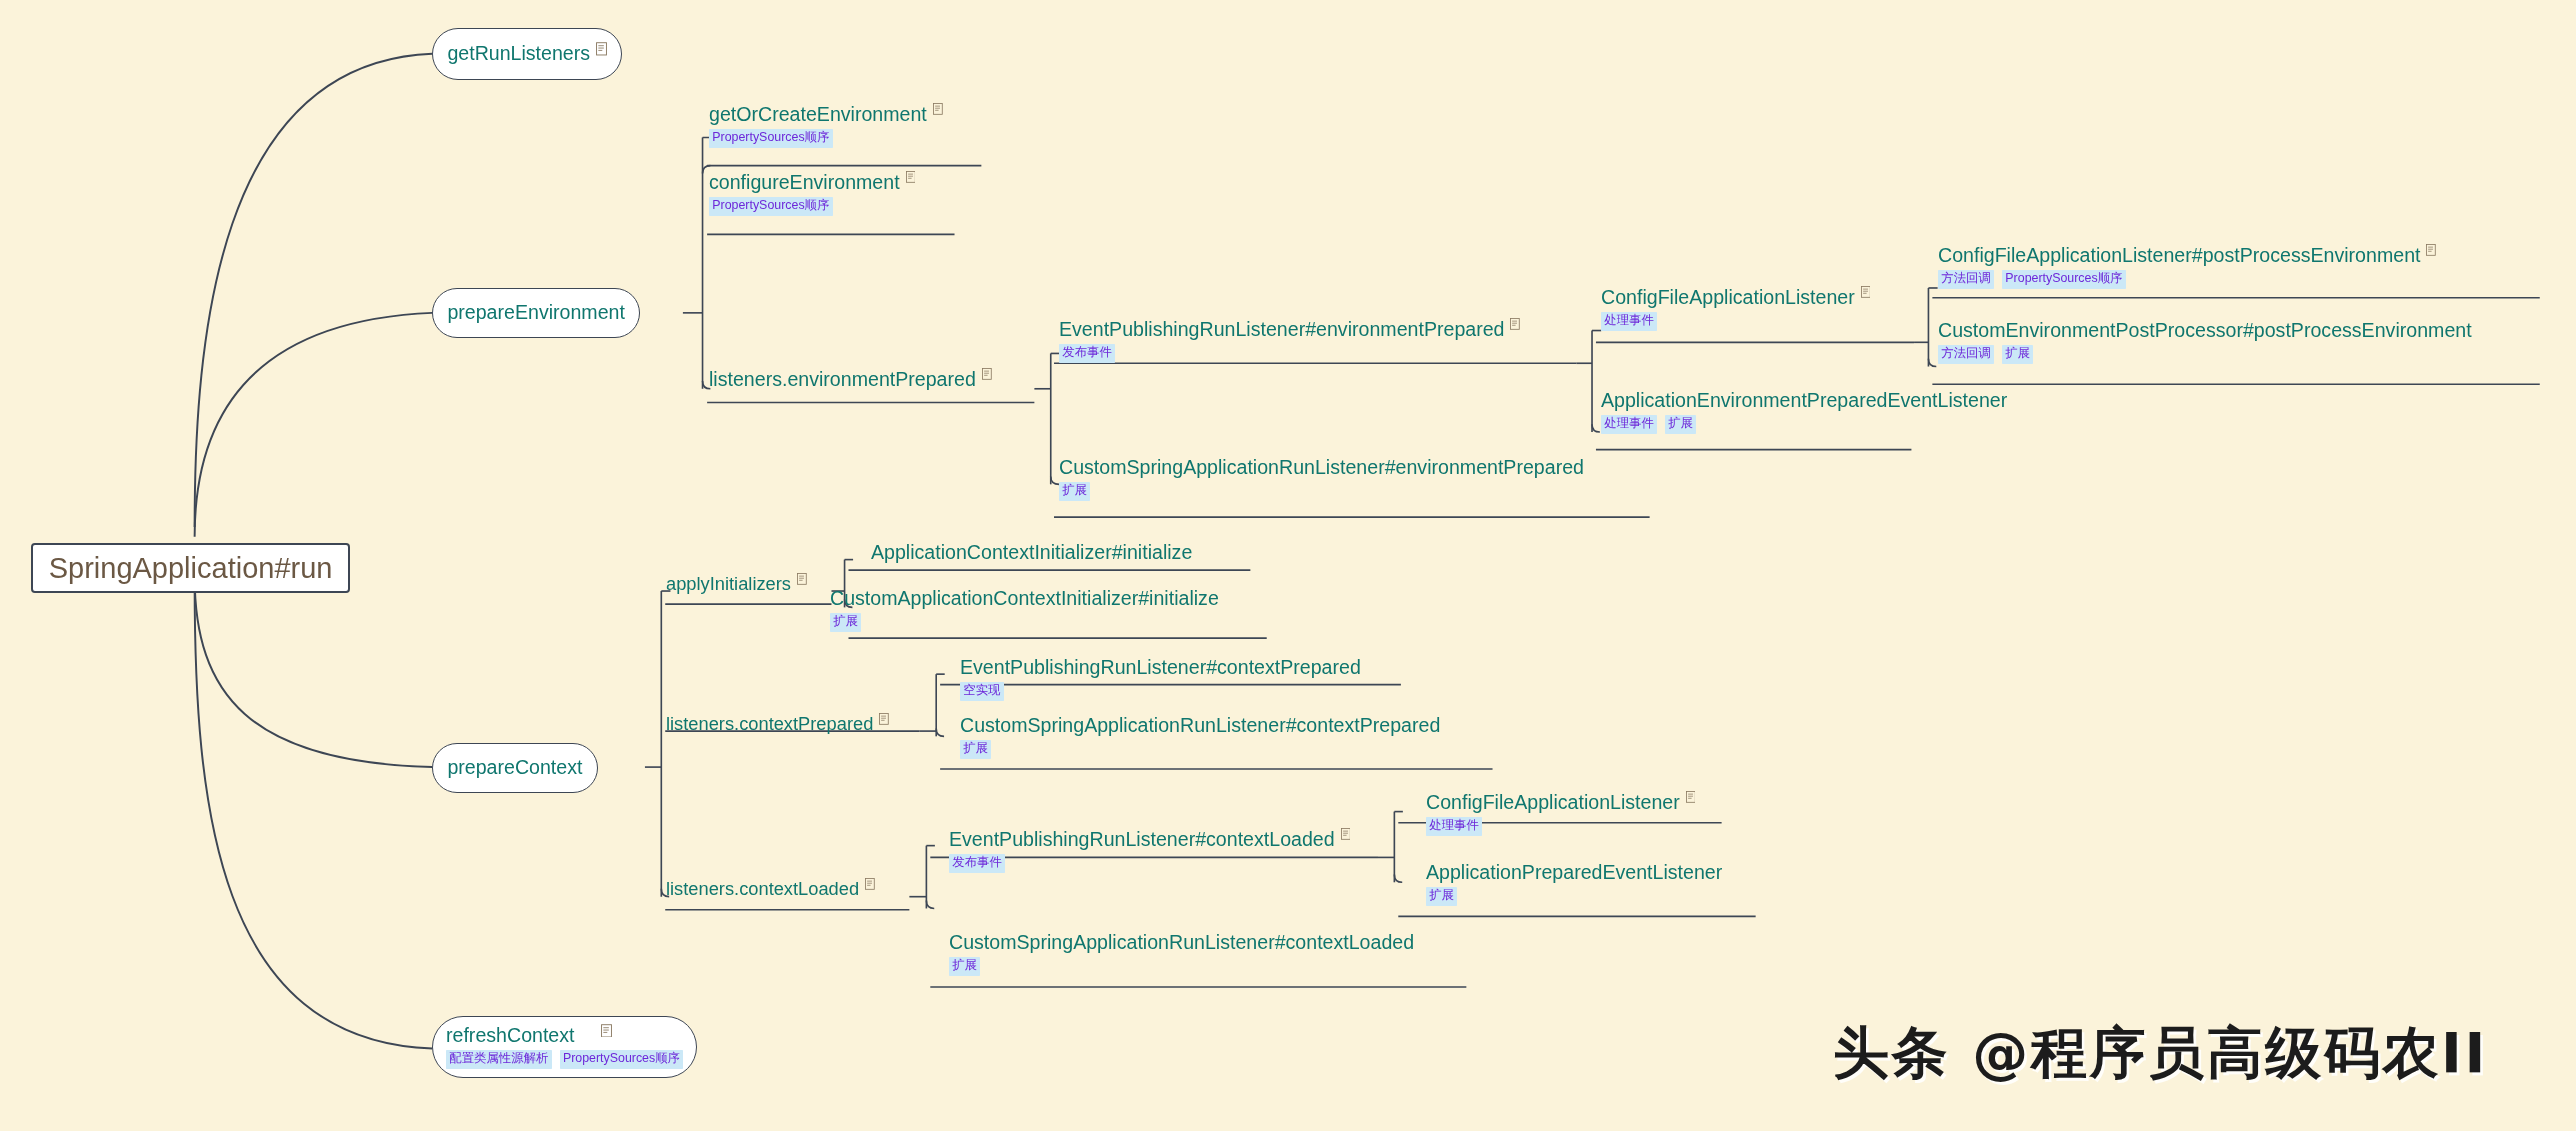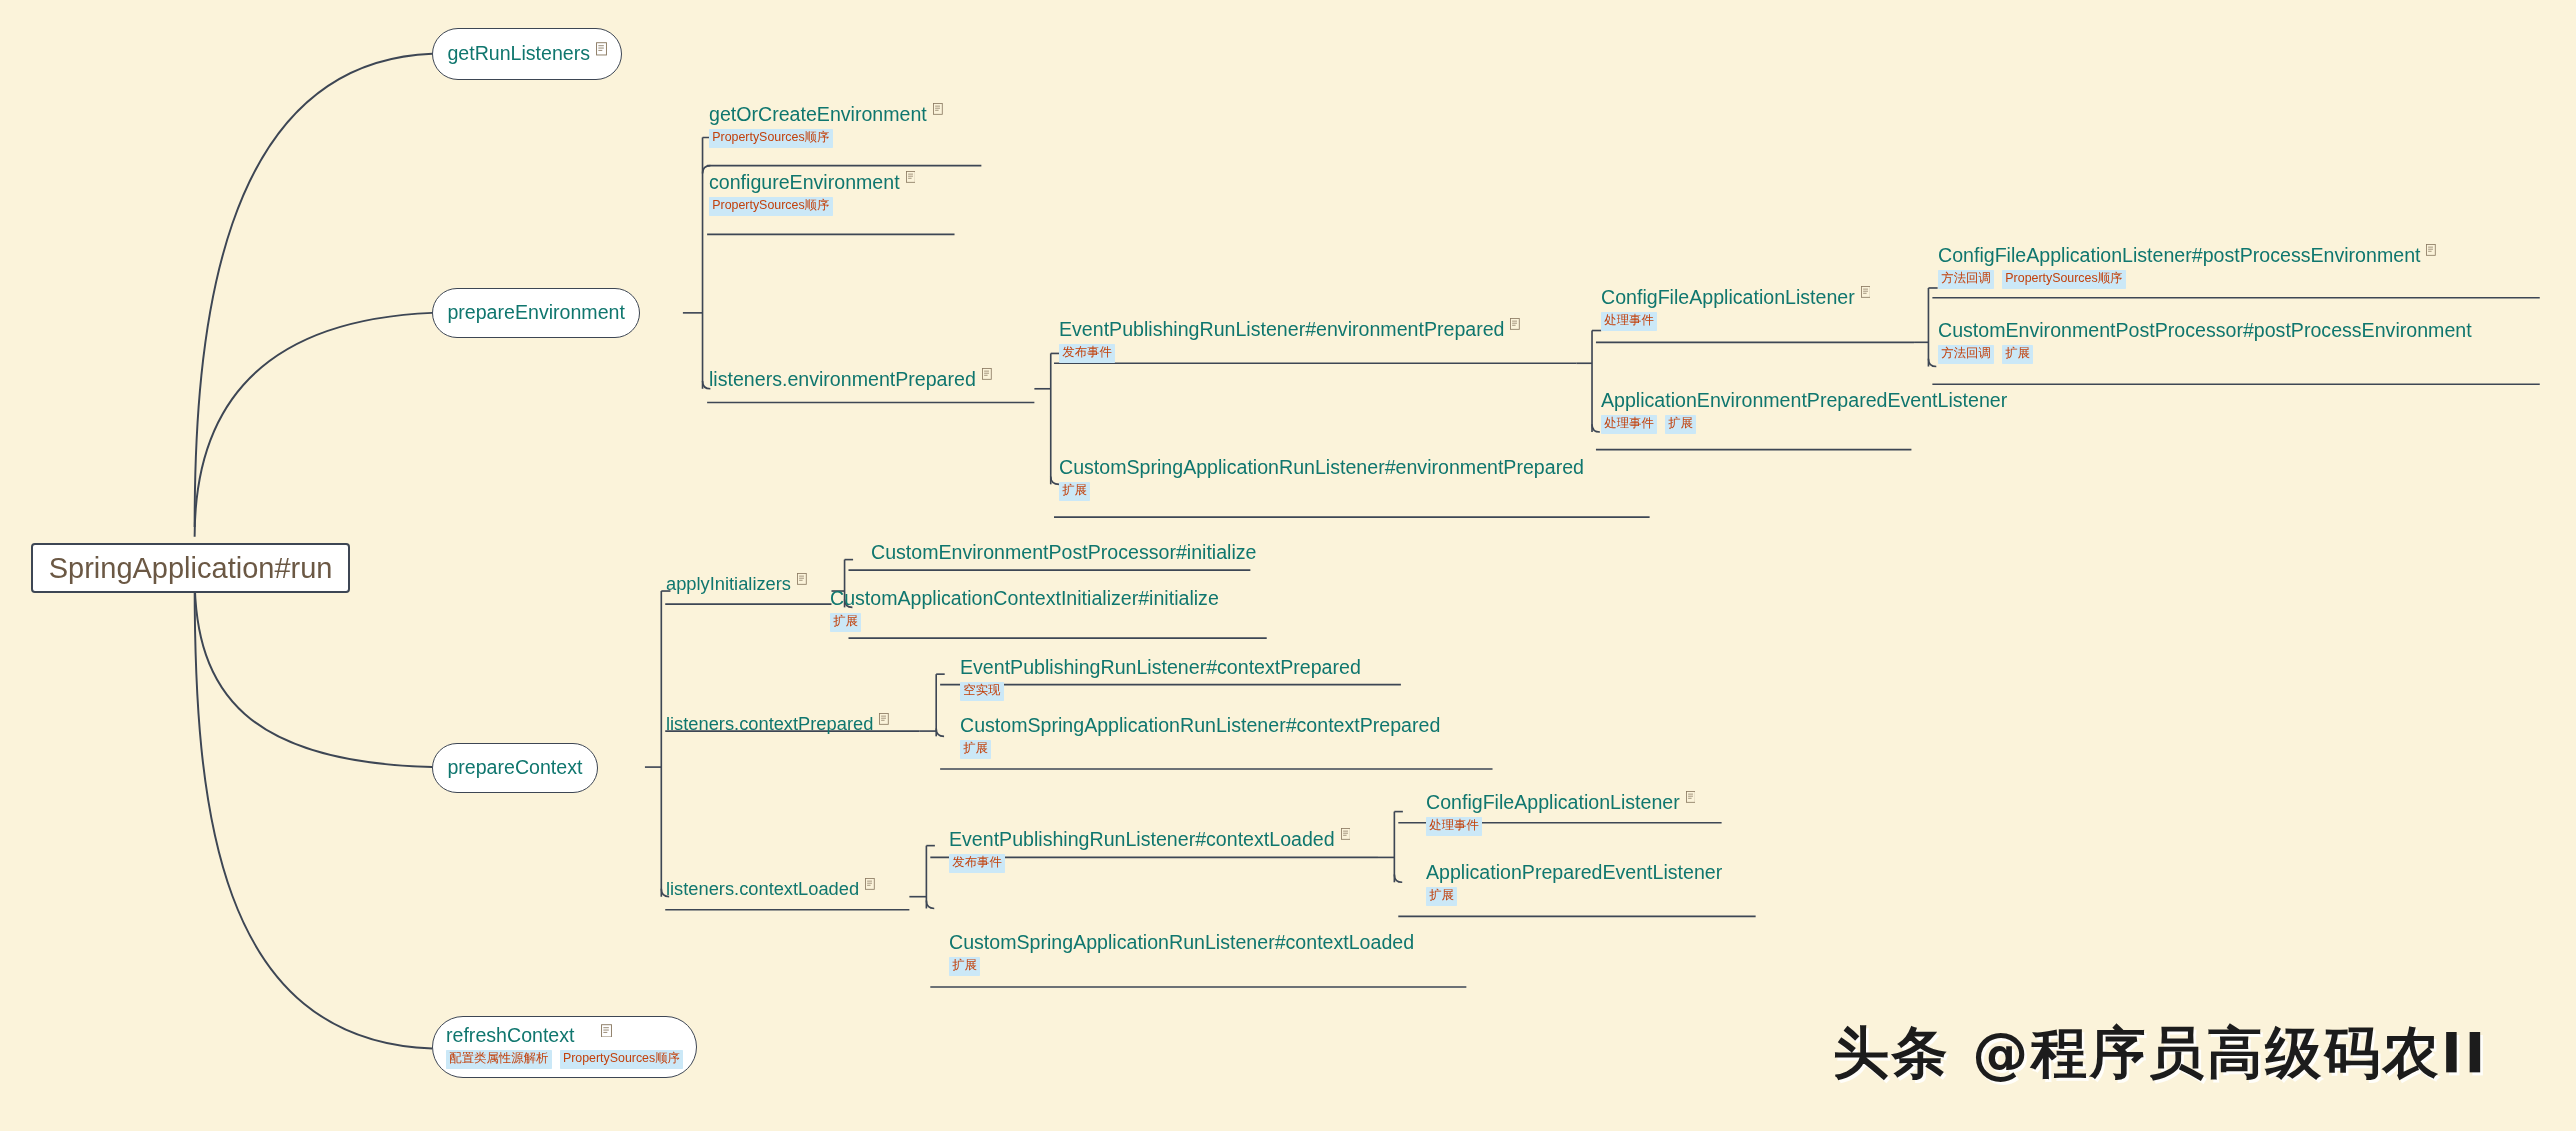--- a/index.html
+++ b/index.html
@@ -38,21 +38,21 @@
     line-height: 1.0;
   }
   .tags {
     display: flex;
     flex-direction: row;
     gap: 7.9px;
     margin-top: 4.6px;
   }
   .tag {
     background: #cbe8f7;
-    color: #c2410c;
+    color: #6d28d9;
     font-size: 12.4px;
     line-height: 1.25;
     padding: 1.3px 3.3px 2px 3.3px;
     white-space: nowrap;
     border-radius: 0.7px;
     font-family: "Liberation Sans", sans-serif;
   }
   
   .note-icon {
     display: inline-block;
@@ -351,21 +351,21 @@
           <rect x="0.7" y="0.7" width="12.6" height="15.6" fill="none" stroke="#8a7a62" stroke-width="1.2"></rect>
           <line x1="3" y1="4.5" x2="10" y2="4.5" stroke="#8a7a62" stroke-width="1.1"></line>
           <line x1="3" y1="7.5" x2="10" y2="7.5" stroke="#8a7a62" stroke-width="1.1"></line>
           <line x1="3" y1="10.5" x2="8" y2="10.5" stroke="#8a7a62" stroke-width="1.1"></line>
         </svg>
       </span>
     </div>
   </div>
 
   <div class="node plain" style="left:871px; top:543px;">
-    <div class="node-title">CustomEnvironmentPostProcessor#initialize</div>
+    <div class="node-title">ApplicationContextInitializer#initialize</div>
   </div>
 
   <div class="node plain" style="left:830px; top:589px;">
     <div class="node-title">CustomApplicationContextInitializer#initialize</div>
     <div class="tags">
       <span class="tag">扩展</span>
     </div>
   </div>
 
   <div class="node plain small" style="left:666px; top:715px;">

